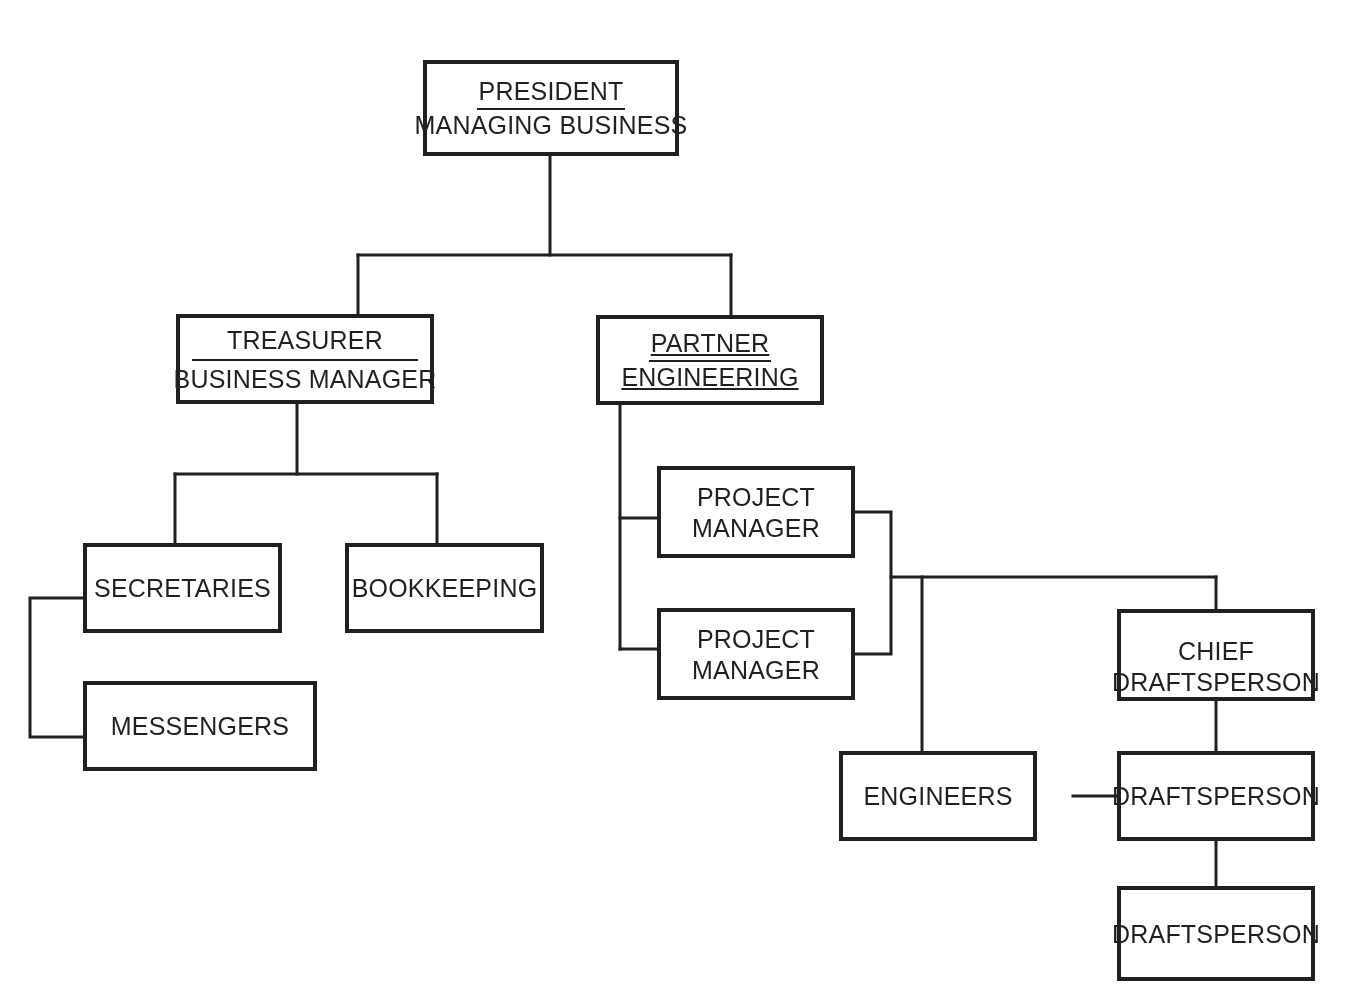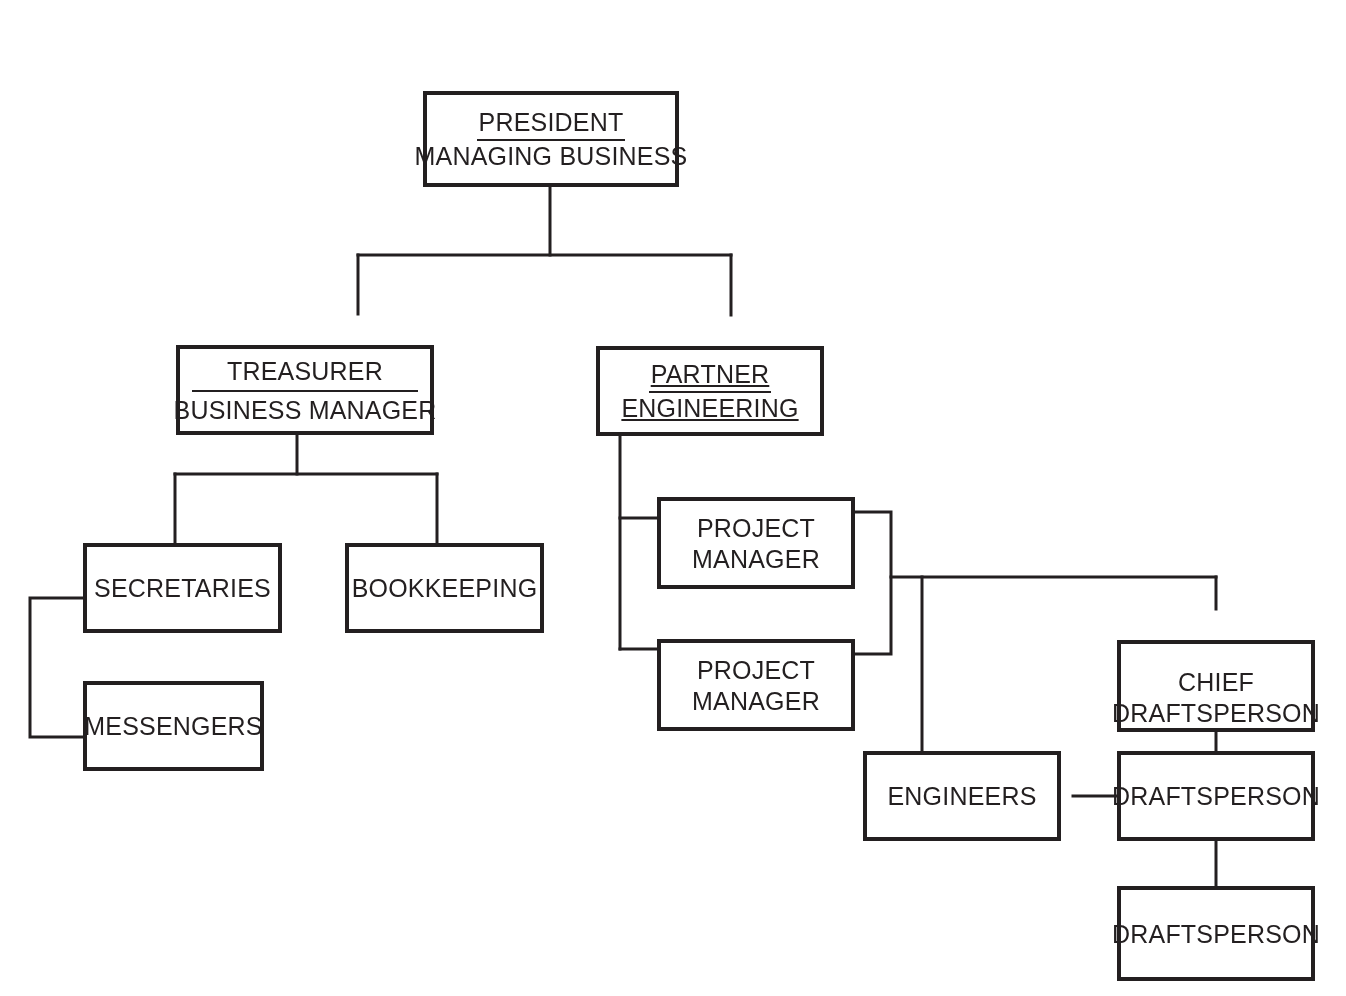--- a/index.html
+++ b/index.html
@@ -41,21 +41,20 @@
     letter-spacing: 0.2px;
     z-index: 2;
   }
   .node .line-1,
   .node .line-2 {
     display: block;
     white-space: nowrap;
   }
   .node.dual {
     justify-content: center;
-    margin-top: 31px;
   }
   
   .node.rule-short .line-1 {
     border-bottom: 2px solid #231f20;
     padding: 0 2px 2px 2px;
   }
   
   .node.rule-full {
     padding: 8px 12px;
     width: 100%;
@@ -135,40 +134,40 @@
   </div>
 
   <div class="node" style="left:83px; top:543px; width:199px; height:90px;">
     <span class="line-1">SECRETARIES</span>
   </div>
 
   <div class="node" style="left:345px; top:543px; width:199px; height:90px;">
     <span class="line-1">BOOKKEEPING</span>
   </div>
 
-  <div class="node" style="left:83px; top:681px; width:181px; height:90px;">
+  <div class="node" style="left:83px; top:681px; width:234px; height:90px;">
     <span class="line-1">MESSENGERS</span>
   </div>
 
   <div class="node dual stacked" style="left:657px; top:466px; width:198px; height:92px;">
     <span class="line-1">PROJECT</span>
     <span class="line-2">MANAGER</span>
   </div>
 
   <div class="node dual stacked" style="left:657px; top:608px; width:198px; height:92px;">
     <span class="line-1">PROJECT</span>
     <span class="line-2">MANAGER</span>
   </div>
 
   <div class="node dual stacked" style="left:1117px; top:609px; width:198px; height:92px;justify-content:flex-end;">
     <span class="line-1">CHIEF</span>
     <span class="line-2">DRAFTSPERSON</span>
   </div>
 
-  <div class="node" style="left:863px; top:751px; width:198px; height:90px;">
+  <div class="node" style="left:839px; top:751px; width:198px; height:90px;">
     <span class="line-1">ENGINEERS</span>
   </div>
 
   <div class="node" style="left:1117px; top:751px; width:198px; height:90px;">
     <span class="line-1">DRAFTSPERSON</span>
   </div>
 
   <div class="node" style="left:1117px; top:886px; width:198px; height:95px;">
     <span class="line-1">DRAFTSPERSON</span>
   </div>

